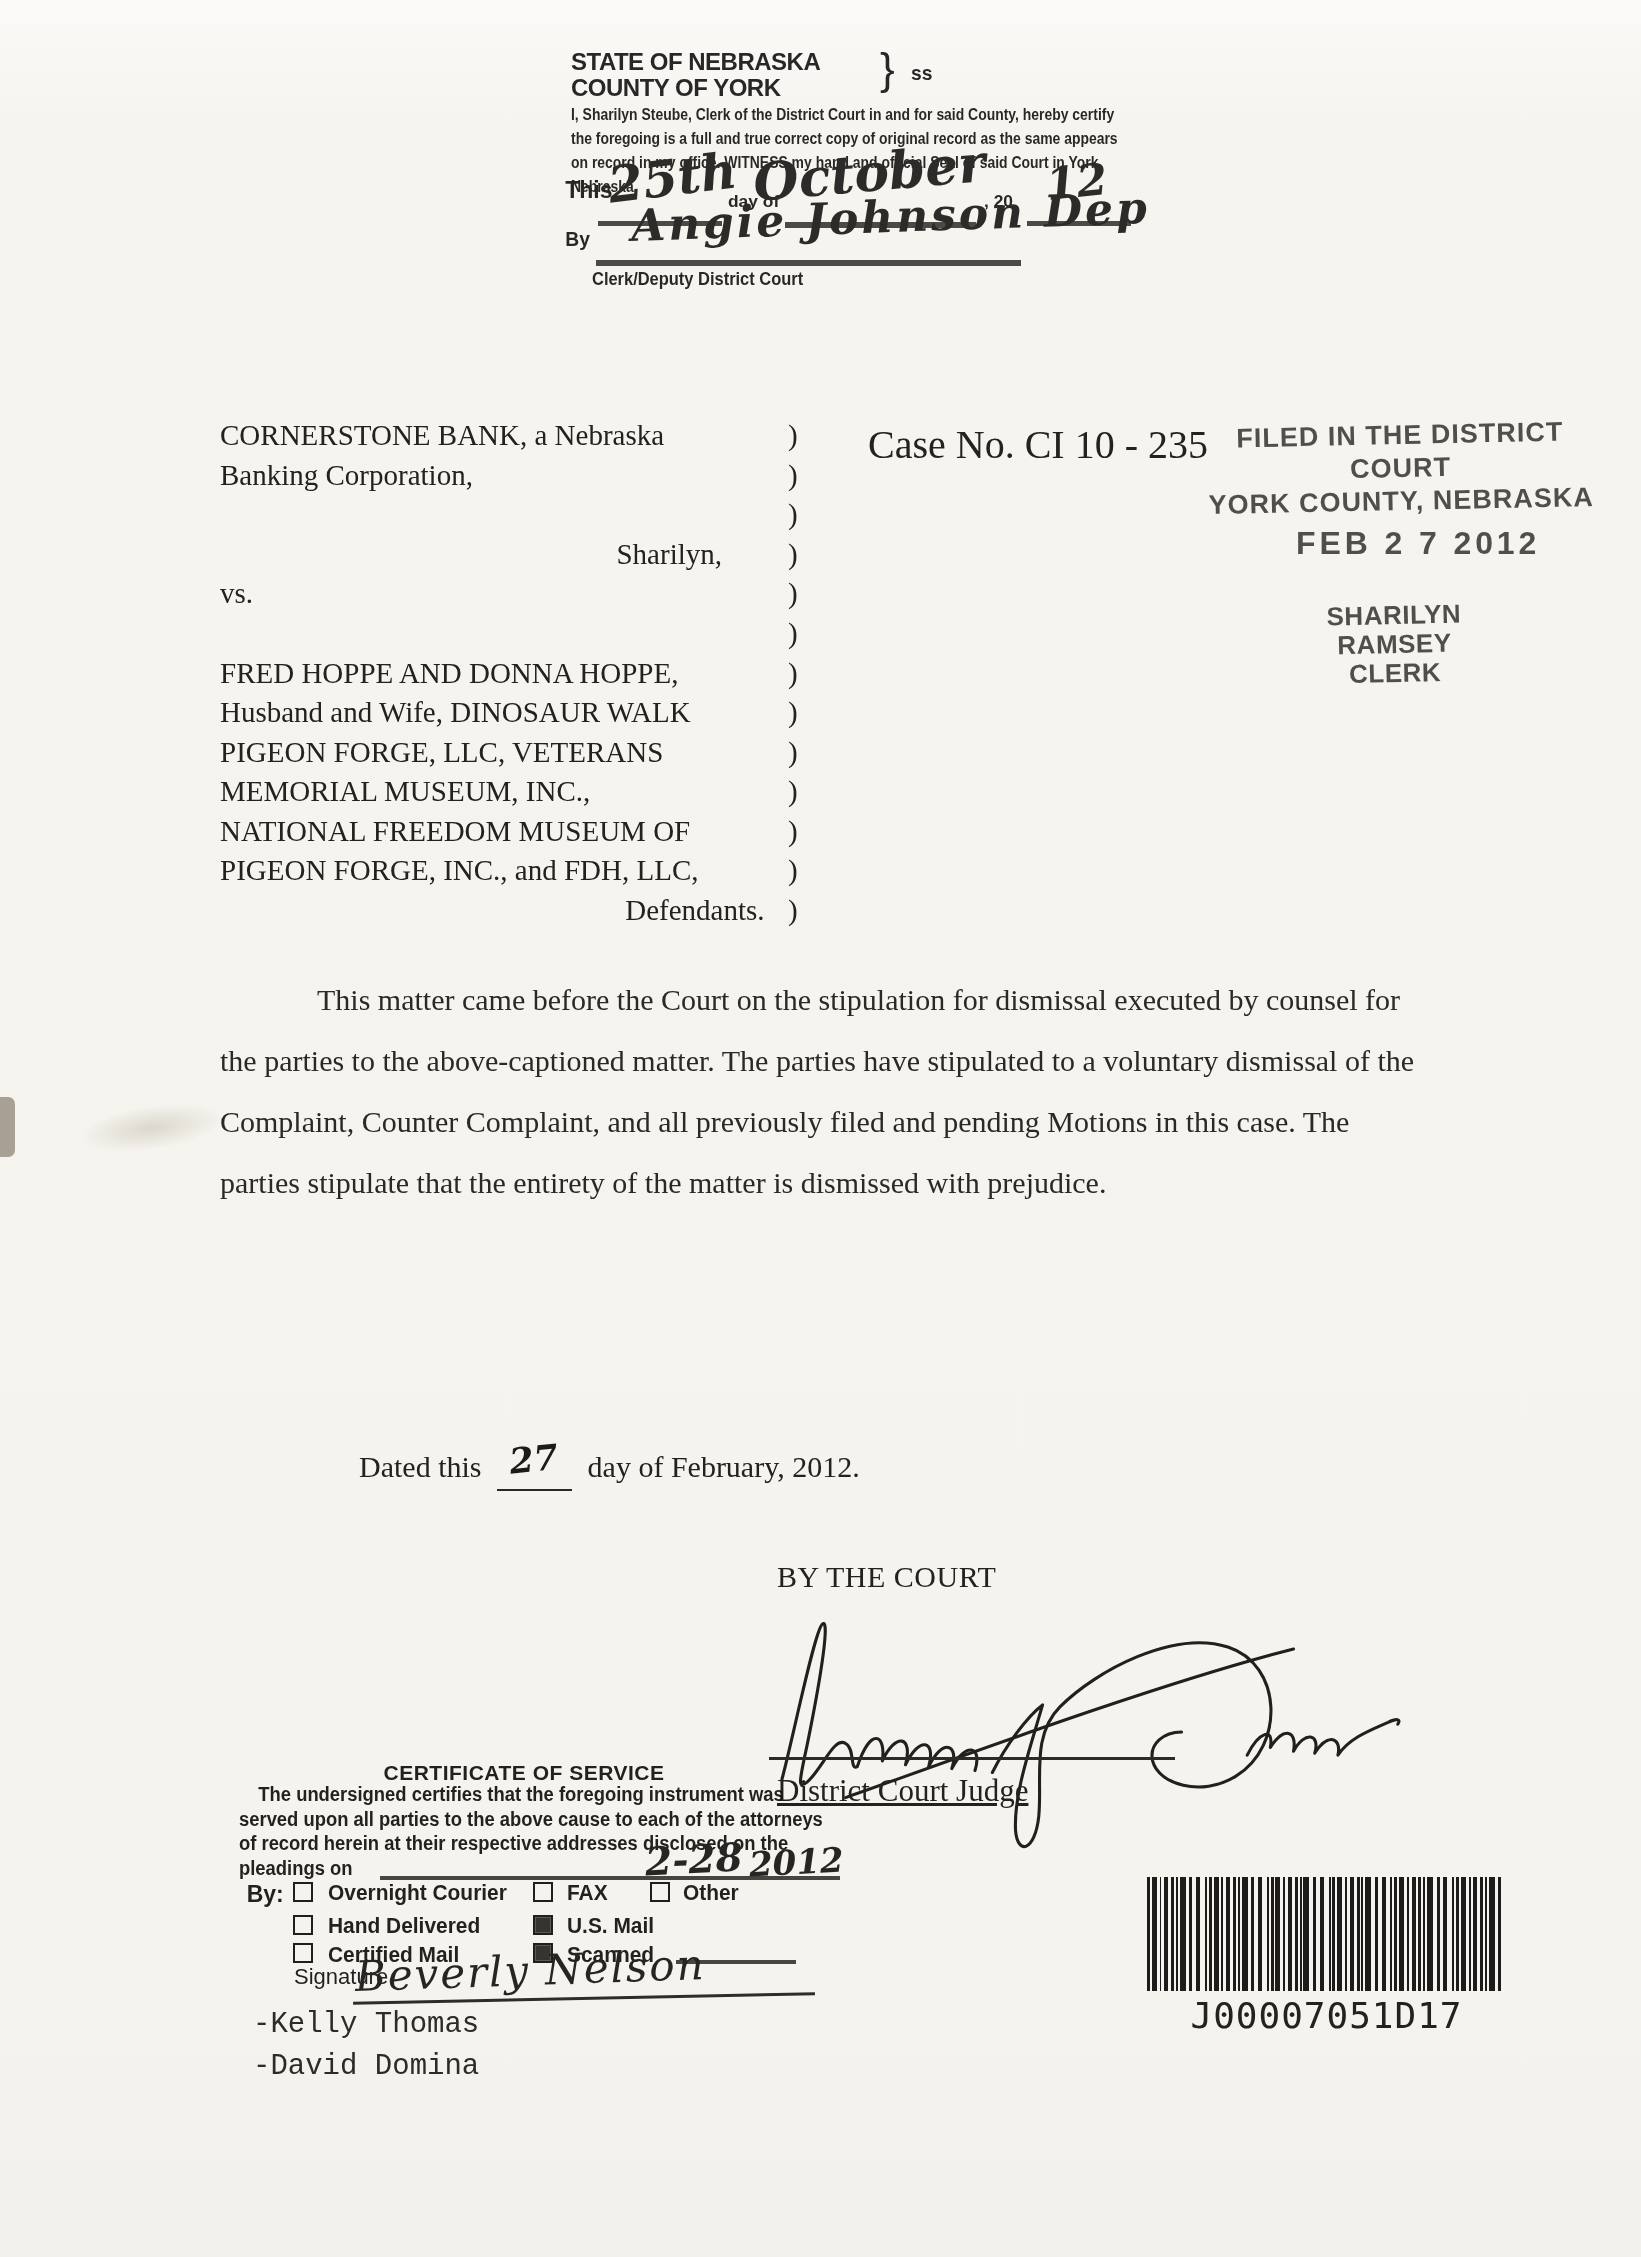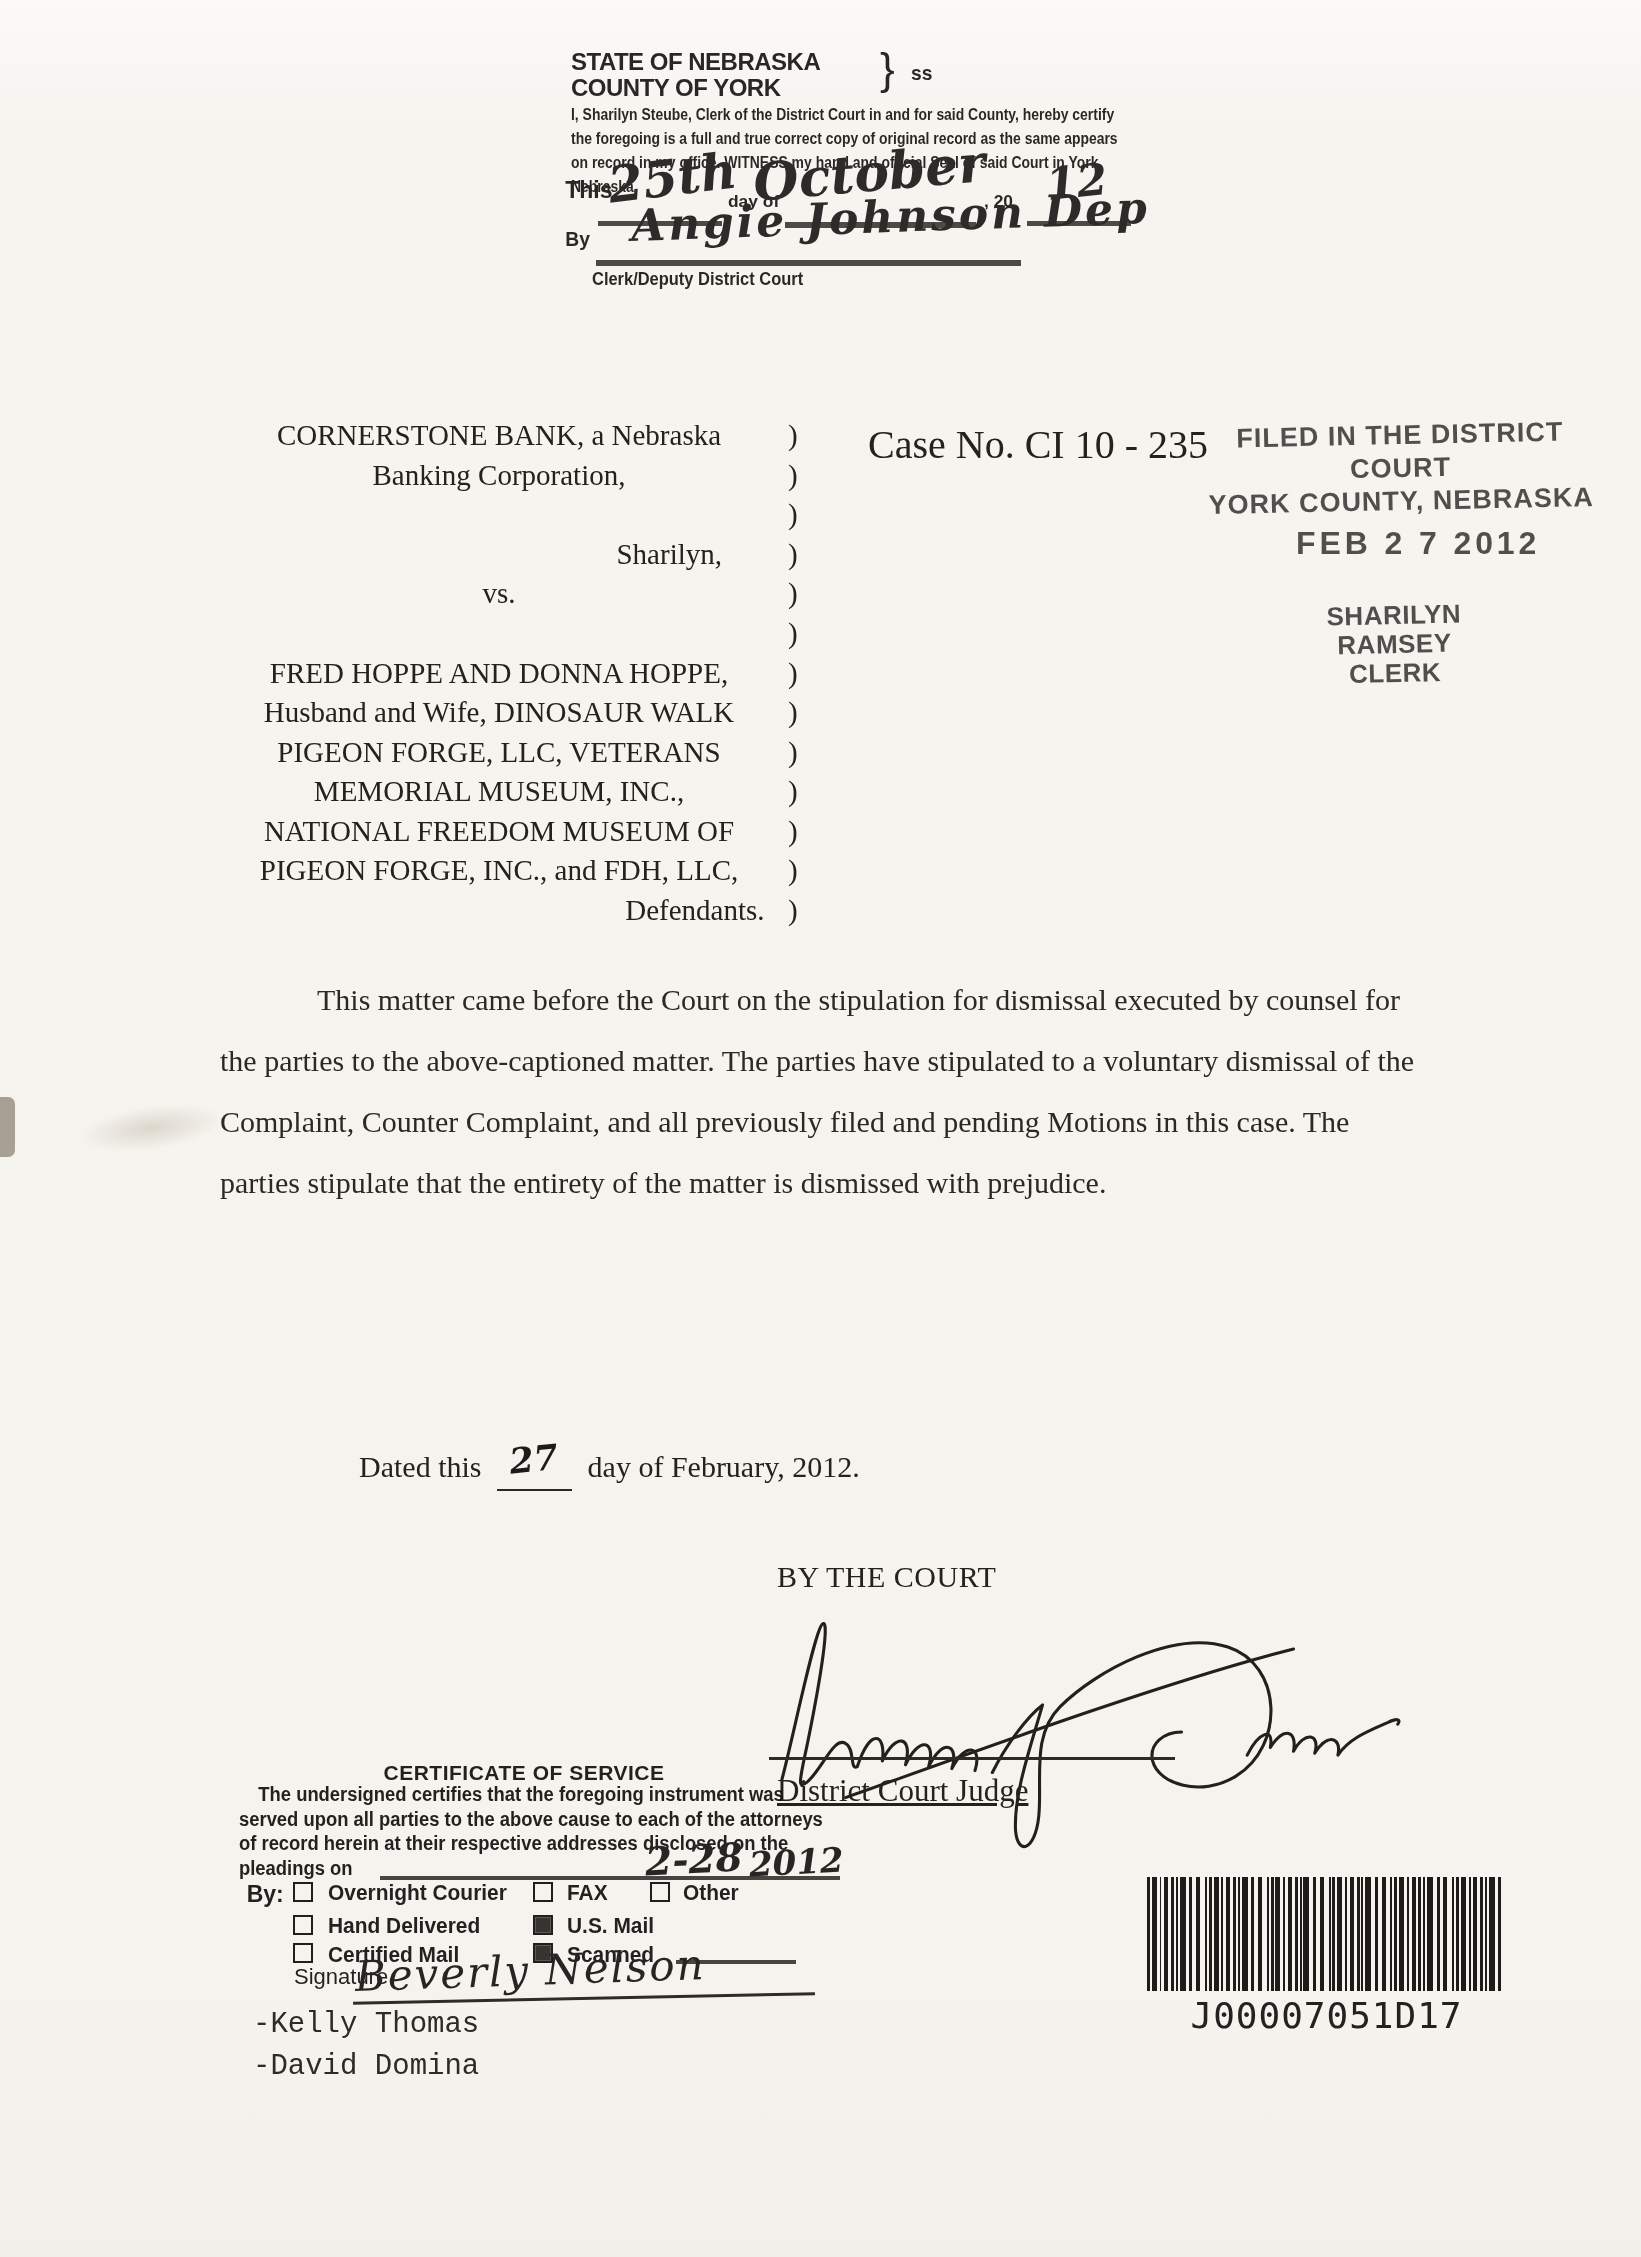--- a/index.html
+++ b/index.html
@@ -17,21 +17,21 @@
   .nowrap { white-space:nowrap; }
 
   
   #cert-stamp { left:571px; top:44px; width:565px; height:270px; opacity:.92; }
   #cert-stamp .hline { font-size:24px; letter-spacing:-0.5px; }
   #cert-stamp .cbody { font-size:16.4px; line-height:24px; transform:scaleX(.85); transform-origin:left top; width:649px; letter-spacing:0; }
   .stamp-ul { position:absolute; background:#1c1b19; opacity:.85; }
 
   
   .cap-row { position:absolute; width:637px; height:40px; font-size:29px; }
-  .cap-left { position:absolute; left:0; top:0; width:558px;text-align:center; }
+  .cap-left { position:absolute; left:0; top:0; width:558px; }
   .cap-left.ra  { text-align:right; padding-right:56px; }
   .cap-left.ra2 { text-align:right; padding-right:13.5px; }
   .cap-paren { position:absolute; left:568px; top:0; }
 
   
   .distress { opacity:.74; }
 
   
   #order-body { left:220px; top:969px; width:1213px; font-size:30px; line-height:61px; color:#2a2925; }
   #order-body p.indent { text-indent:97px; }

